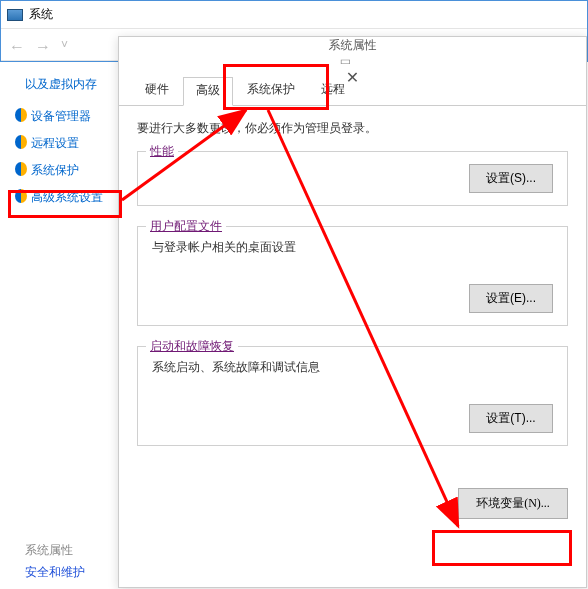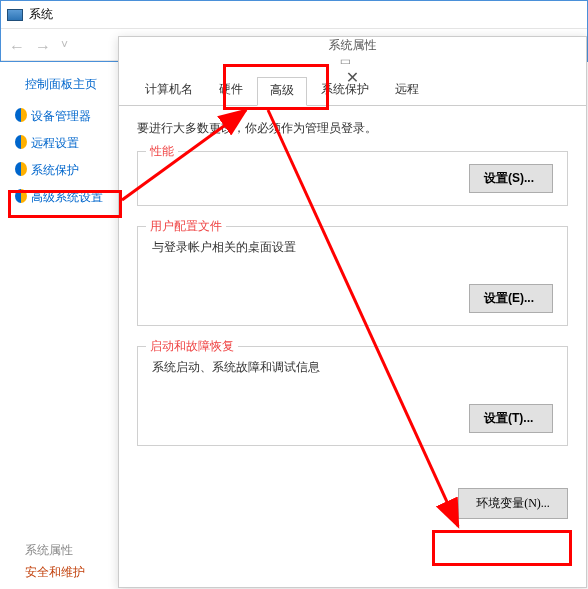--- a/index.html
+++ b/index.html
@@ -94,21 +94,21 @@
   .see-also {
     position: absolute;
     bottom: 30px;
     left: 24px;
     color: #888;
   }
   .see-also-link {
     position: absolute;
     bottom: 8px;
     left: 24px;
-    color: #c2410c;
+    color: #1d4ed8;
     cursor: pointer;
   }
 
   
   .dialog {
     position: absolute;
     left: 118px;
     top: 36px;
     width: 469px;
     height: 552px;
@@ -155,38 +155,39 @@
     padding: 12px 14px 12px 14px;
     margin-bottom: 20px;
     position: relative;
   }
   .group-title {
     position: absolute;
     top: -9px;
     left: 8px;
     background: #fff;
     padding: 0 4px;
-    color: #ef4444;
+    color: #701a75;
+    text-decoration: underline;
   }
   .group-desc {
     color: #333;
     margin-bottom: 28px;
   }
   .group-btn-row {
     display: flex;
     justify-content: flex-end;
   }
   .win-button {
     min-width: 84px;
     padding: 5px 14px;
     background: #e1e1e1;
     border: 1px solid #adadad;
     cursor: pointer;
+    text-align: center;
     color: #000;
-    font-weight: bold;
   }
   .env-row {
     display: flex;
     justify-content: flex-end;
     padding: 0 18px;
     margin-top: 8px;
     font-family: Liberation Serif, serif;
   }
   .env-button {
     min-width: 110px;
@@ -223,21 +224,21 @@
     <span class="back-title">系统</span>
   </div>
   <div class="back-toolbar">
     <span class="nav-arrow">←</span>
     <span class="nav-arrow">→</span>
     <span class="nav-arrow" style="font-size:12px">˅</span>
   </div>
 </div>
 
 <div class="sidebar">
-  <div class="sidebar-header">控制面板主页</div>
+  <div class="sidebar-header">以及虚拟内存</div>
   <div class="side-item">
     <span class="shield"></span>
     <span>设备管理器</span>
   </div>
   <div class="side-item">
     <span class="shield"></span>
     <span>远程设置</span>
   </div>
   <div class="side-item">
     <span class="shield"></span>
@@ -254,21 +255,20 @@
 
 <div class="dialog">
   <div class="dlg-titlebar">
     <span>系统属性</span>
     <span class="spacer"></span>
     <span class="dlg-icon">▭</span>
     <span class="dlg-close">✕</span>
   </div>
 
   <div class="tabs">
-    <div class="tab">计算机名</div>
     <div class="tab">硬件</div>
     <div class="tab active">高级</div>
     <div class="tab">系统保护</div>
     <div class="tab">远程</div>
   </div>
 
   <div class="dlg-body">
     <div class="intro">要进行大多数更改，你必须作为管理员登录。</div>
 
     <div class="group">

